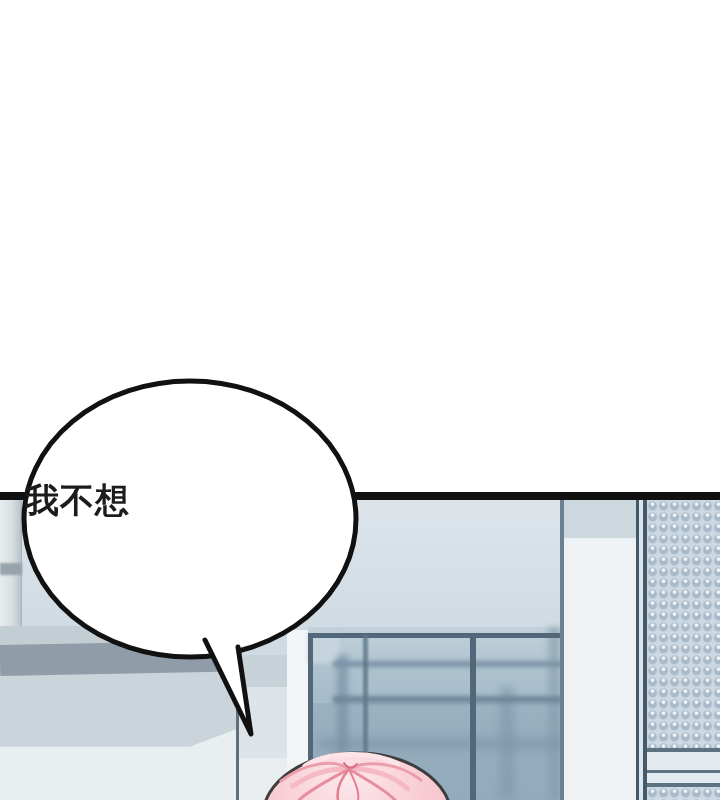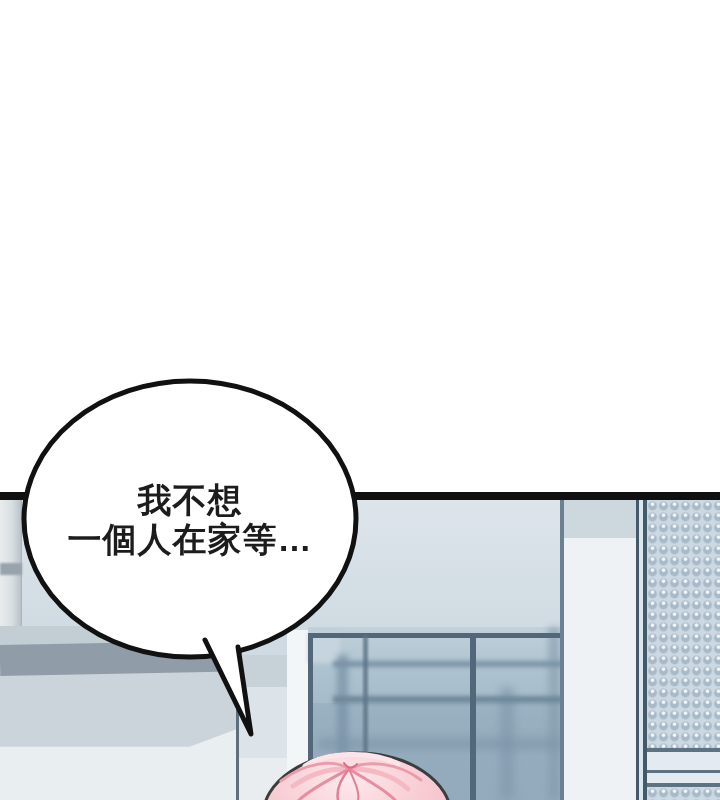--- a/index.html
+++ b/index.html
@@ -76,21 +76,21 @@
   .dbl1{top:0;height:4px;}
   .dbl2{top:22px;height:3px;}
   .dbl3{top:35px;height:4px;}
 
   
   .panelline{left:0;top:492px;width:720px;height:8px;background:var(--c-panel-line,#101010);}
 
   
   .bubble-svg{left:0;top:365px;width:380px;height:380px;}
   .bubble-ellipse,.bubble-tail{fill:var(--c-bubble-fill,#ffffff);stroke:var(--c-bubble-outline,#111111);}
-  .bubble-text{left:25px;top:481px;width:330px;text-align:center;
+  .bubble-text{left:25px;top:481px;width:330px;
     font-size:34px;line-height:39px;font-weight:600;letter-spacing:1px;
     color:var(--c-dialogue-text,#1c1c1c);}
 
   
   .head-svg{left:250px;top:740px;width:220px;height:60px;}
   .hair-stop1{stop-color:var(--c-hair-light,#fce8ec);}
   .hair-stop2{stop-color:var(--c-hair-base,#f8ccd3);}
   .hair-stop3{stop-color:#f3b0bc;}
   .head-outline{stroke:var(--c-hair-outline,#3d3d3d);}
 </style>
@@ -181,16 +181,15 @@
     </g>
   </svg>
 
   <svg class="abs bubble-svg" viewBox="0 365 380 380" xmlns="http://www.w3.org/2000/svg">
     <ellipse class="bubble-ellipse" cx="190" cy="519" rx="166" ry="138" stroke-width="5"></ellipse>
     <path class="bubble-tail" d="M 205 640 L 251 734 L 238 647" stroke-width="5" stroke-linejoin="round" stroke-linecap="round"></path>
   </svg>
 
   <div class="abs bubble-text">
     <div>我不想</div>
-    <div>一個人在家等…</div>
   </div>
 
 </div>
 
 </body></html>

